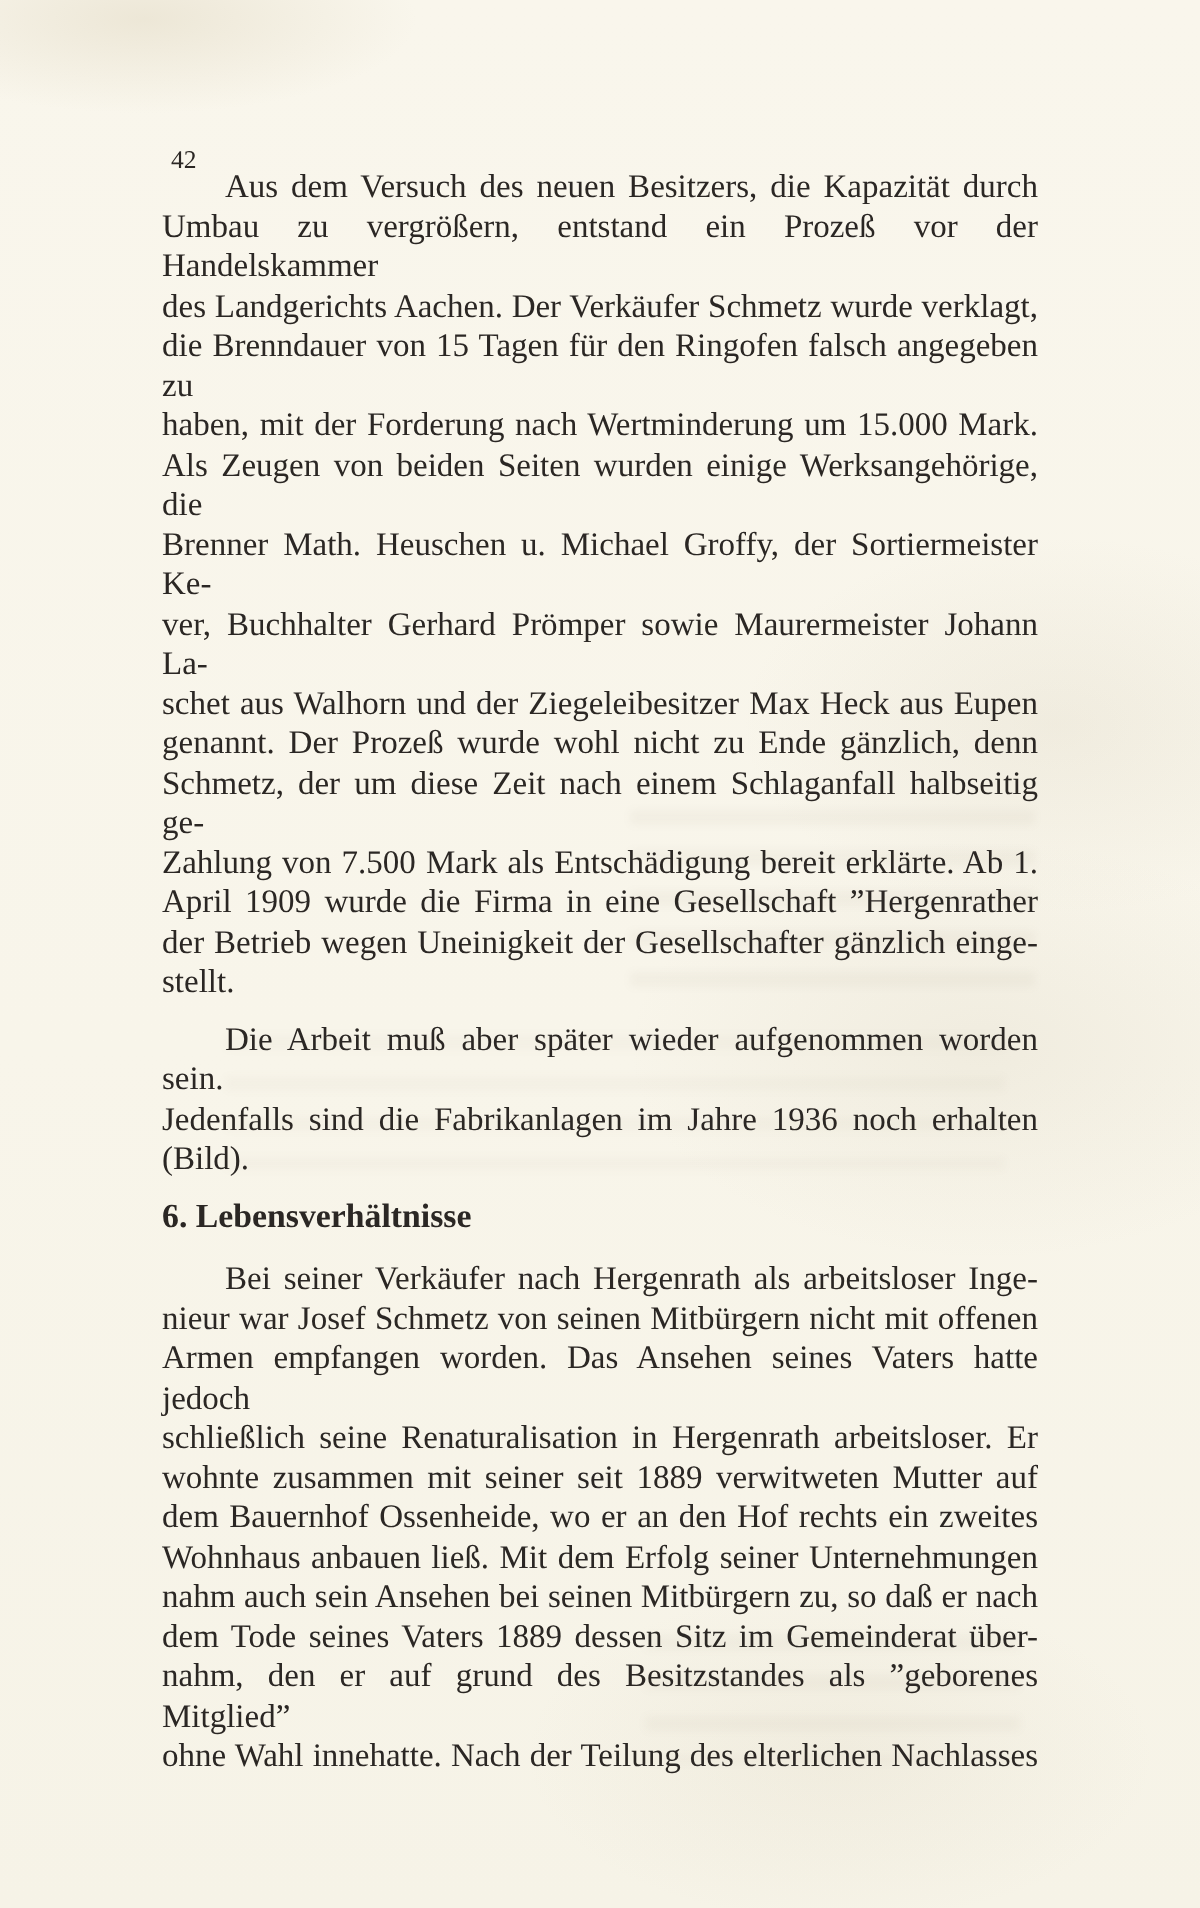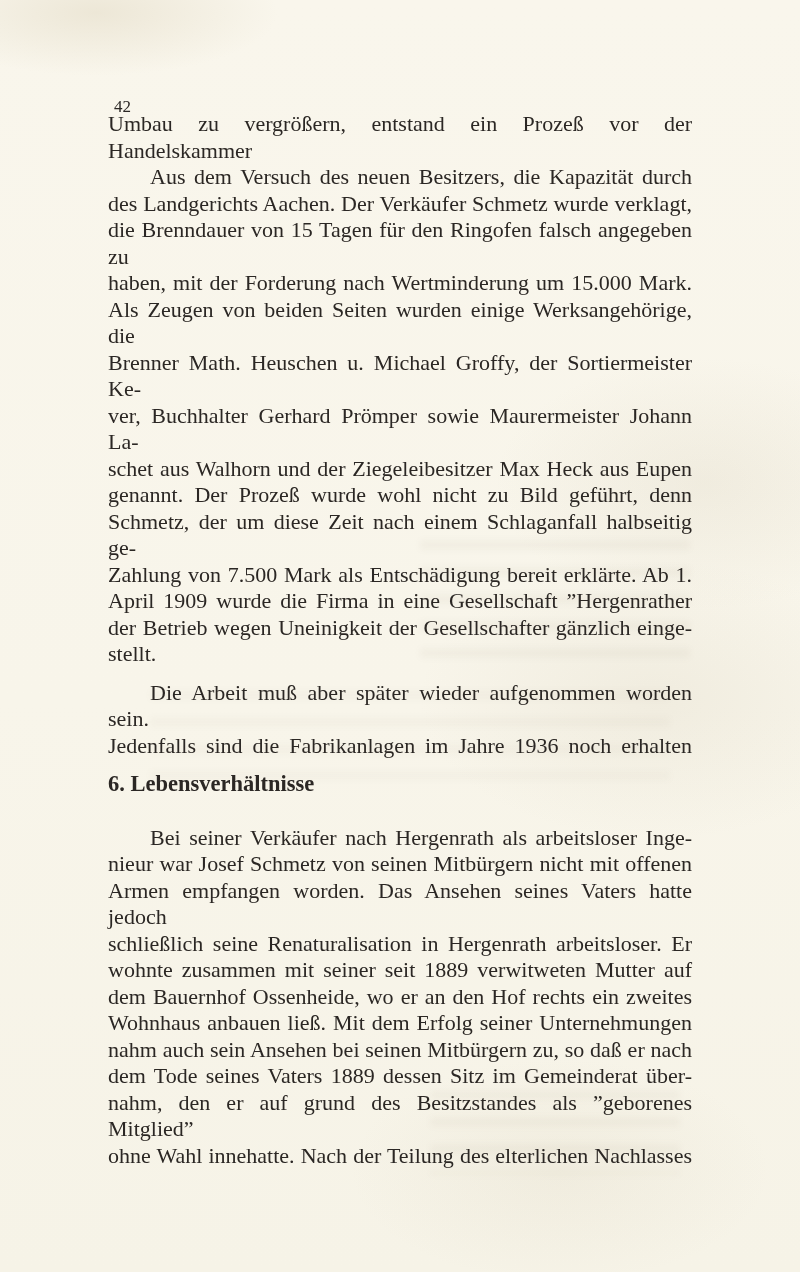--- a/index.html
+++ b/index.html
@@ -48,21 +48,21 @@
     left: 108px;
     top: 111px;
     width: 584px;
     font-size: 22px;
     line-height: 26.5px;
   }
   .para { margin: 0; }
   .para-lawsuit  { margin-bottom: 12px; }
   .para-factory  { margin-bottom: 12px; }
   .section-heading {
-    margin: 0 0 27px 0;
+    margin: 0 0 15px 0;
     font-size: 22.5px;
     line-height: 26.5px;
     font-weight: bold;
   }
   .line {
     text-align: justify;
     text-align-last: justify;
     white-space: normal;
   }
   .line.lastline { text-align-last: left; }
@@ -75,40 +75,41 @@
 
   <div class="ghost g1"></div>
   <div class="ghost g2"></div>
   <div class="ghost g3"></div>
 
   <div class="page-number">42</div>
 
   <div class="text-block">
 
     <div class="para para-lawsuit">
+        <div class="line indent">Aus dem Versuch des neuen Besitzers, die Kapazität durch</div>
         <div class="line">Umbau zu vergrößern, entstand ein Prozeß vor der Handelskammer</div>
-        <div class="line indent">Aus dem Versuch des neuen Besitzers, die Kapazität durch</div>
         <div class="line">des Landgerichts Aachen. Der Verkäufer Schmetz wurde verklagt,</div>
         <div class="line">die Brenndauer von 15 Tagen für den Ringofen falsch angegeben zu</div>
         <div class="line">haben, mit der Forderung nach Wertminderung um 15.000 Mark.</div>
         <div class="line">Als Zeugen von beiden Seiten wurden einige Werksangehörige, die</div>
         <div class="line">Brenner Math. Heuschen u. Michael Groffy, der Sortiermeister Ke-</div>
         <div class="line">ver, Buchhalter Gerhard Prömper sowie Maurermeister Johann La-</div>
         <div class="line">schet aus Walhorn und der Ziegeleibesitzer Max Heck aus Eupen</div>
-        <div class="line">genannt. Der Prozeß wurde wohl nicht zu Bild geführt, denn</div>
+        <div class="line">genannt. Der Prozeß wurde wohl nicht zu Ende gänzlich, denn</div>
         <div class="line">Schmetz, der um diese Zeit nach einem Schlaganfall halbseitig ge-</div>
         <div class="line">Zahlung von 7.500 Mark als Entschädigung bereit erklärte. Ab 1.</div>
         <div class="line">April 1909 wurde die Firma in eine Gesellschaft ”Hergenrather</div>
         <div class="line">der Betrieb wegen Uneinigkeit der Gesellschafter gänzlich einge-</div>
         <div class="line lastline">stellt.</div>
       </div>
 
     <div class="para para-factory">
         <div class="line indent">Die Arbeit muß aber später wieder aufgenommen worden sein.</div>
         <div class="line">Jedenfalls sind die Fabrikanlagen im Jahre 1936 noch erhalten</div>
+        <div class="line lastline">(Bild).</div>
       </div>
 
     <h2 class="section-heading">6. Lebensverhältnisse</h2>
 
     <div class="para para-life">
         <div class="line indent">Bei seiner Verkäufer nach Hergenrath als arbeitsloser Inge-</div>
         <div class="line">nieur war Josef Schmetz von seinen Mitbürgern nicht mit offenen</div>
         <div class="line">Armen empfangen worden. Das Ansehen seines Vaters hatte jedoch</div>
         <div class="line">schließlich seine Renaturalisation in Hergenrath arbeitsloser. Er</div>
         <div class="line">wohnte zusammen mit seiner seit 1889 verwitweten Mutter auf</div>

